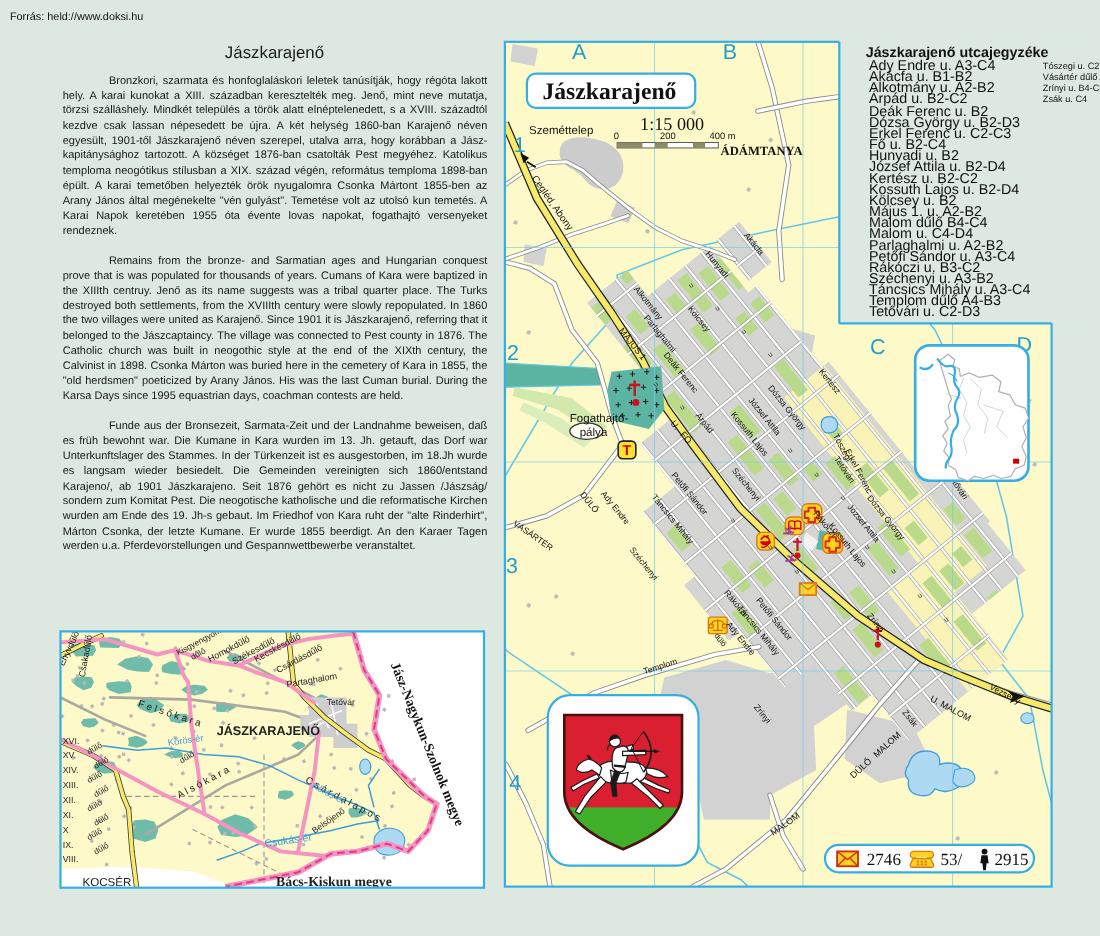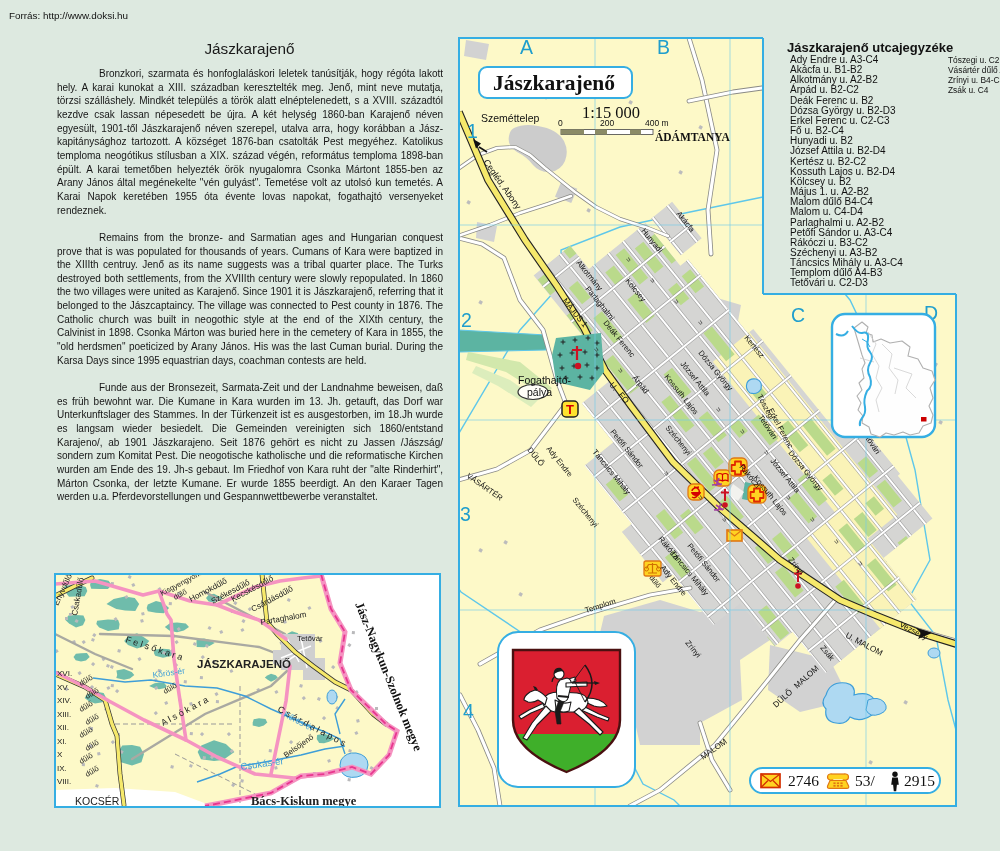--- a/index.html
+++ b/index.html
@@ -3,24 +3,24 @@
 <style>
 html,body{margin:0;padding:0;}
 body{width:1000px;height:851px;background:#dde9e0;position:relative;
  font-family:"Liberation Sans",sans-serif;overflow:hidden;}
 .abs{position:absolute;}
 #col{left:57px;top:67px;width:386px;color:#161616;font-size:10px;line-height:13.65px;}
 #col p{margin:0 0 13.65px 0;text-align:justify;text-indent:42px;}
 #ttl{left:57px;top:40px;width:385px;text-align:center;font-size:15.3px;color:#1a1a1a;}
 #forras{left:9px;top:10px;font-size:9.9px;color:#111;}
 #idxt{left:787px;top:40px;font-size:13px;font-weight:bold;color:#111;white-space:nowrap;}
-#idx1{left:790px;top:55px;font-size:10px;line-height:10.15px;color:#111;white-space:nowrap;}
+#idx1{left:790px;top:55px;font-size:13px;line-height:10.15px;color:#111;white-space:nowrap;}
 #idx2{left:904px;top:55px;font-size:8.35px;line-height:10.15px;color:#111;white-space:nowrap;margin-left:44px;}
 </style></head><body>
-<div id="forras" class="abs">Forrás: http://www.doksi.hu</div>
+<div id="forras" class="abs">Forrás: held://www.doksi.hu</div>
 <div id="ttl" class="abs">Jászkarajenő</div>
 <div id="col" class="abs">
 <p>Bronzkori, szarmata és honfoglaláskori leletek tanúsítják, hogy régóta lakott hely. A karai kunokat a XIII. században keresztelték meg. Jenő, mint neve mutatja, törzsi szálláshely. Mindkét település a török alatt elnéptelenedett, s a  XVIII. századtól kezdve csak lassan népesedett be újra. A két helység 1860-ban Karajenő néven egyesült, 1901-től Jászkarajenő néven szerepel, utalva arra, hogy korábban a Jász-kapitánysághoz tartozott. A községet 1876-ban csatolták Pest megyéhez. Katolikus temploma neogótikus stílusban a XIX. század végén, református temploma 1898-ban épült. A karai temetőben helyezték örök nyugalomra Csonka Mártont 1855-ben az Arany János által megénekelte "vén gulyást". Temetése volt az utolsó kun temetés. A Karai Napok keretében 1955 óta évente lovas napokat, fogathajtó versenyeket rendeznek.</p>
 <p>Remains from the bronze- and Sarmatian ages and Hungarian conquest prove that is was populated for thousands of years. Cumans of Kara were baptized in the XIIIth centruy. Jenő as its name suggests was a tribal quarter place. The Turks destroyed both settlements, from the XVIIIth century were slowly repopulated. In 1860 the two villages were united as Karajenő. Since 1901 it is Jászkarajenő, referring that it belonged to the Jászcaptaincy. The village was connected to Pest county in 1876. The Catholic church was built in neogothic style at the end of the XIXth century, the Calvinist in 1898. Csonka Márton was buried here in the cemetery of Kara in 1855, the "old herdsmen" poeticized by Arany János. His was the last Cuman burial. During the Karsa Days since 1995 equastrian days, coachman contests are held.</p>
 <p>Funde aus der Bronsezeit, Sarmata-Zeit und der Landnahme beweisen, daß es früh bewohnt war. Die Kumane in Kara wurden im 13. Jh. getauft, das Dorf war Unterkunftslager des Stammes. In der Türkenzeit ist es ausgestorben, im 18.Jh wurde es langsam wieder besiedelt. Die Gemeinden vereinigten sich 1860/entstand Karajeno/, ab 1901 Jászkarajeno. Seit 1876 gehört es nicht zu Jassen /Jászság/ sondern zum Komitat Pest. Die neogotische katholische und die reformatische Kirchen wurden am Ende des 19. Jh-s gebaut. Im Friedhof von Kara ruht der "alte Rinderhirt", Márton Csonka, der letzte Kumane. Er wurde 1855 beerdigt. An den Karaer Tagen werden u.a. Pferdevorstellungen und Gespannwettbewerbe veranstaltet.</p>
 </div>
 <svg class="abs" style="left:0;top:0" width="1000" height="851" viewBox="0 0 1000 851">
     <defs>
       <clipPath id="mclip">
         <rect x="459" y="38" width="497" height="768"></rect>

